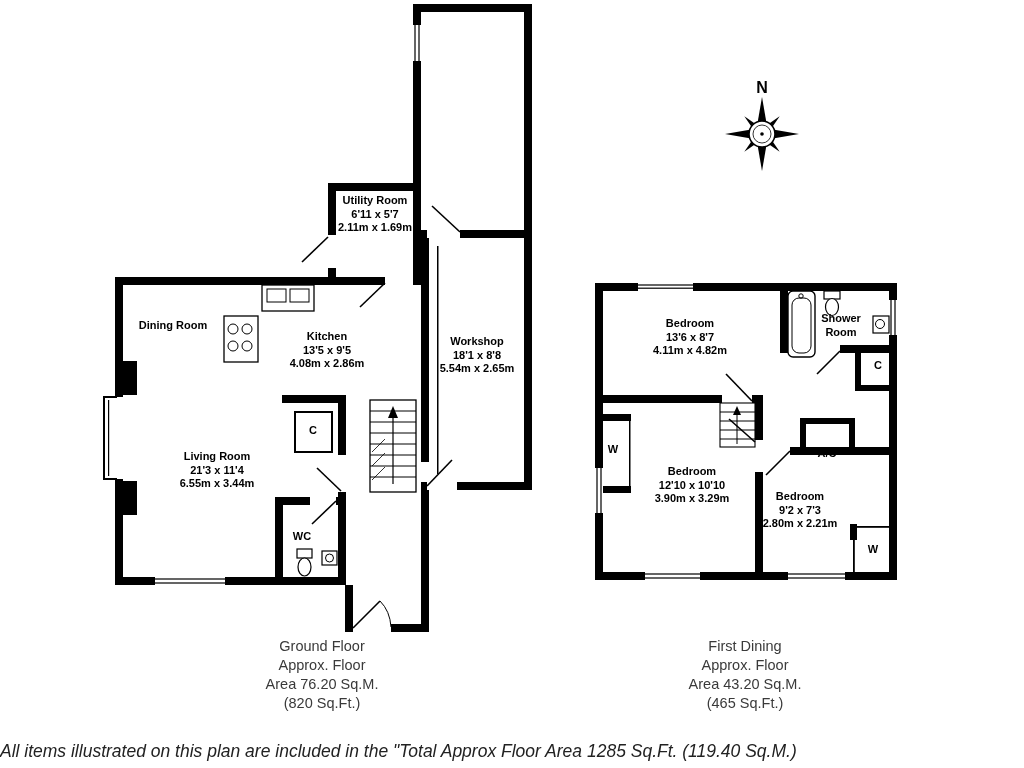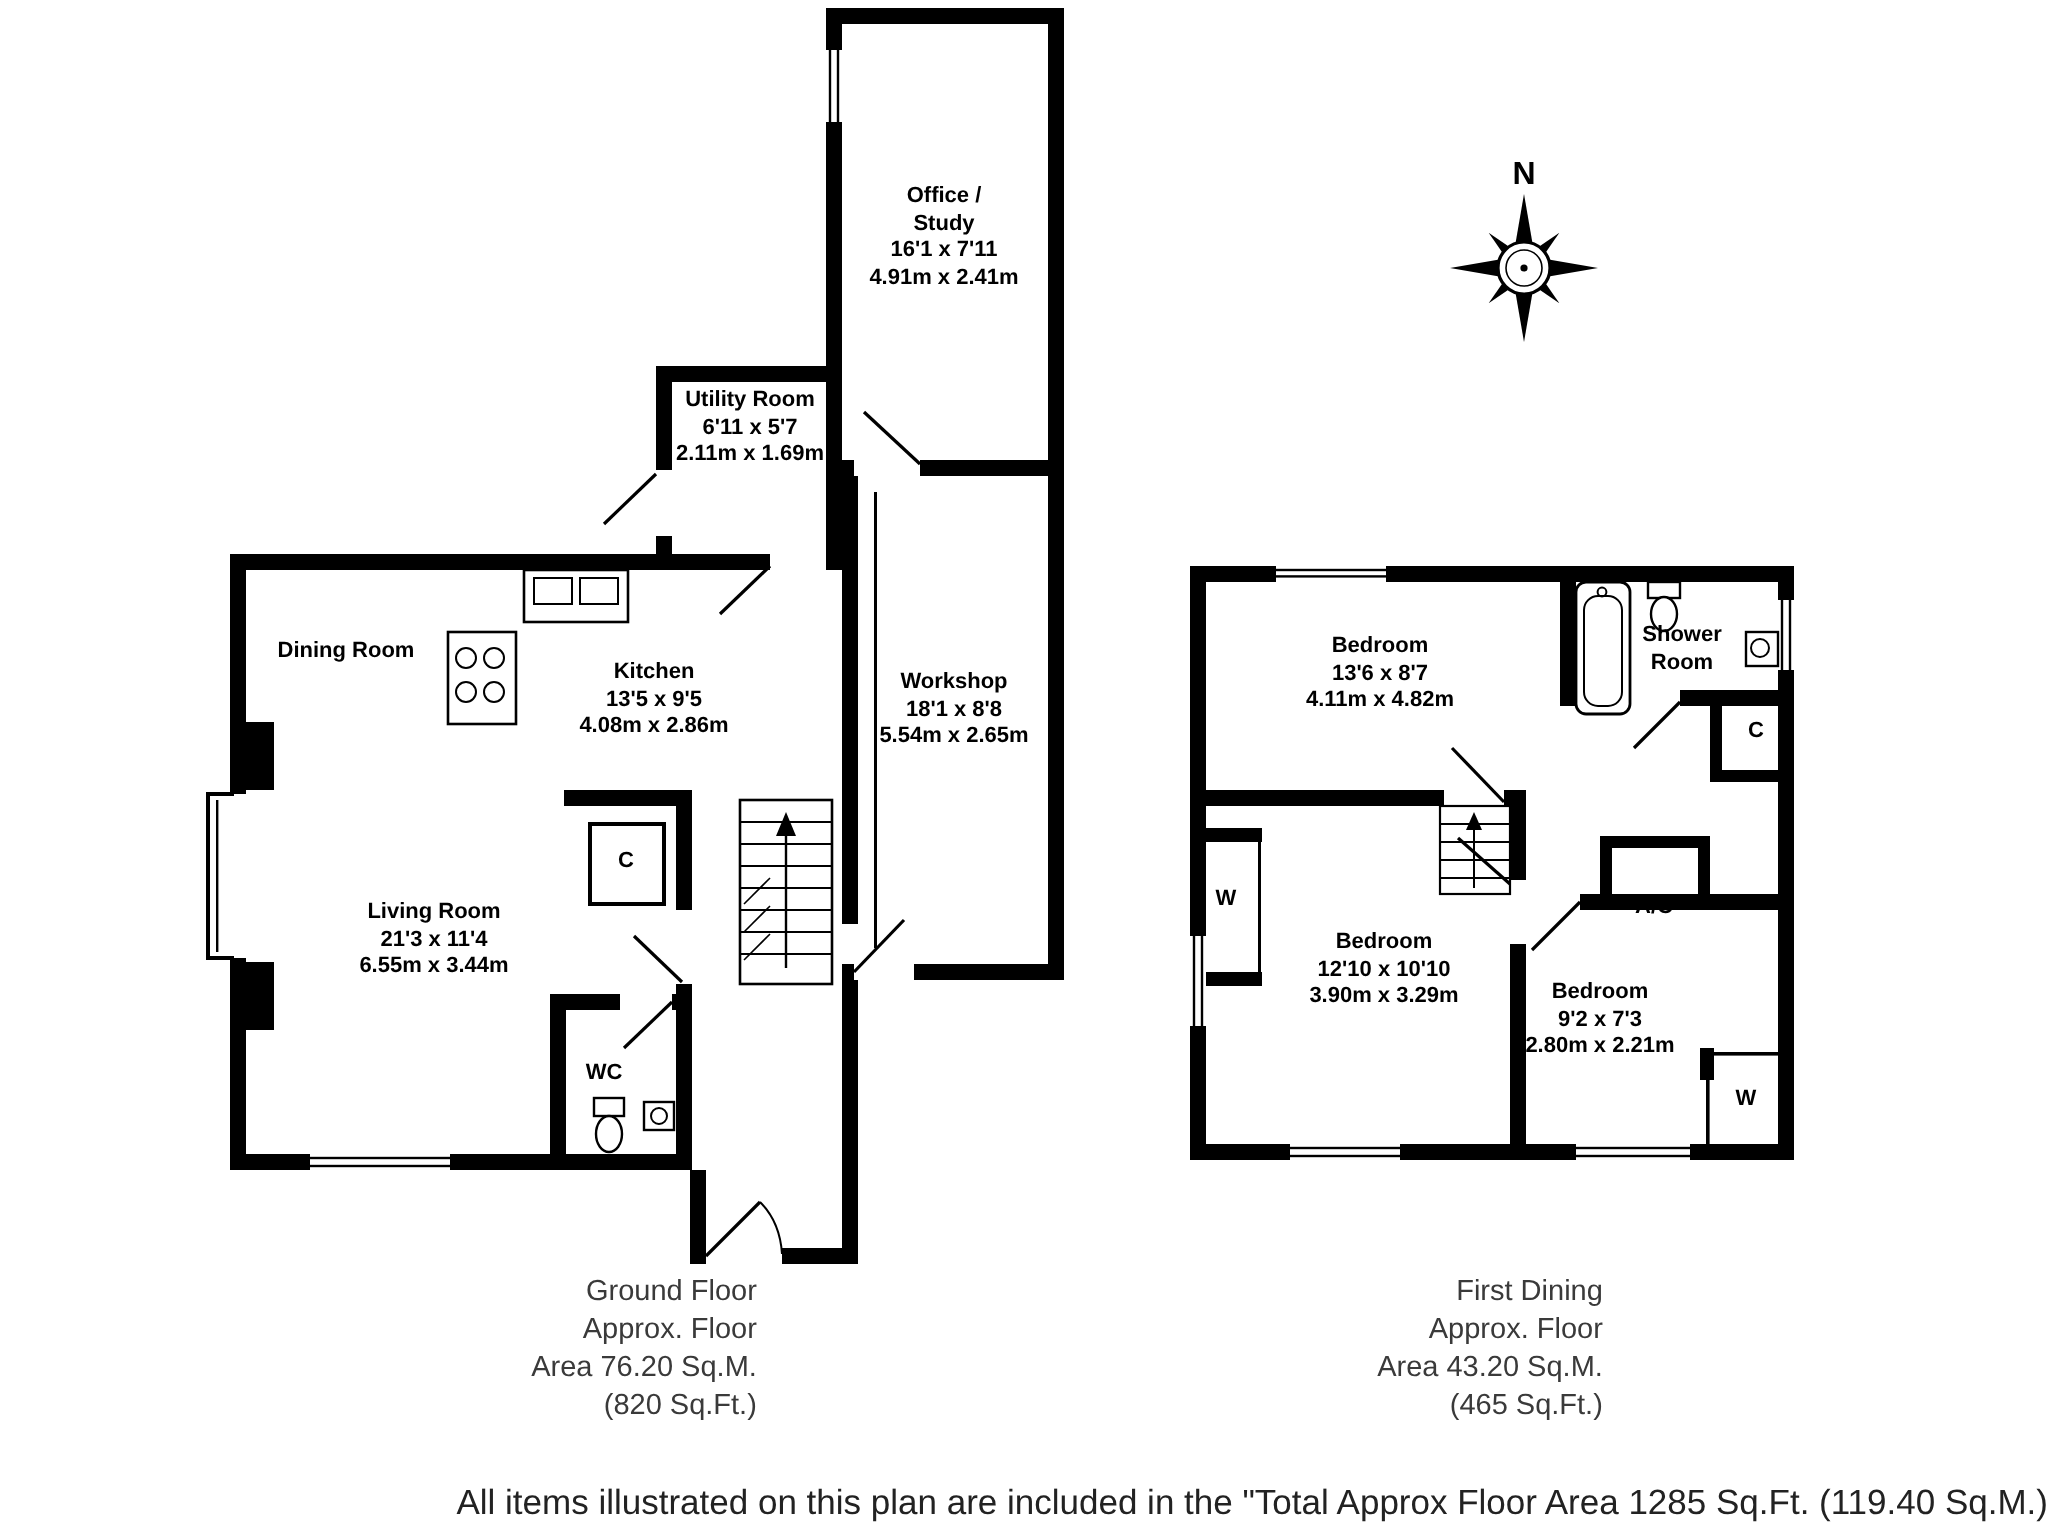--- a/index.html
+++ b/index.html
@@ -2,26 +2,26 @@
 <html><head>
 <meta charset="utf-8">
 <style>
   * { margin:0; padding:0; box-sizing:border-box; }
   html,body { width:1024px; height:768px; background:#fff; overflow:hidden; }
   body { font-family:"Liberation Sans", sans-serif; position:relative; }
   .canvas { position:absolute; left:0; top:0; width:1024px; height:768px; }
   svg { position:absolute; left:0; top:0; }
   .lbl { position:absolute; transform:translate(-50%,-50%); text-align:center;
          font-weight:bold; font-size:11px; line-height:13.5px; color:#000; white-space:nowrap; }
-  .cap { position:absolute; transform:translateX(-50%); text-align:right;
+  .cap { position:absolute; transform:translateX(-50%); text-align:center;
          font-size:14.5px; line-height:19px; color:#3a3a3a; white-space:nowrap; }
   .north { position:absolute; transform:translate(-50%,-50%); font-weight:bold;
            font-size:16px; color:#000; }
-  .footer { position:absolute; left:0; top:741px; width:1024px; text-align:right;
-            font-size:17.5px; color:#222; }
+  .footer { position:absolute; left:0; top:741px; width:1024px; text-align:left;
+            font-size:17.5px; color:#222;font-style:italic; }
 </style>
 </head>
 <body>
 
 <div class="canvas">
 
 <svg width="1024" height="768" viewBox="0 0 1024 768">
 
   <g>
     <g fill="#000">
@@ -215,26 +215,20 @@
     <polygon points="0,-25 3.5,-6 0,0 -3.5,-6" fill="#000" transform="rotate(225)"></polygon>
     <polygon points="0,-25 3.5,-6 0,0 -3.5,-6" fill="#000" transform="rotate(315)"></polygon>
     <circle cx="0" cy="0" r="13" fill="#fff" stroke="#000" stroke-width="1.6"></circle>
     <circle cx="0" cy="0" r="9" fill="none" stroke="#000" stroke-width="0.8"></circle>
     <circle cx="0" cy="0" r="1.8" fill="#000"></circle>
   </g>
 </svg>
 
 <div class="north" style="left:762px;top:88px">N</div>
 
-<div class="lbl" style="left:472px;top:119px">
-  <div>Office /</div>
-  <div>Study</div>
-  <div>16'1 x 7'11</div>
-  <div>4.91m x 2.41m</div>
-</div>
 
 <div class="lbl" style="left:375px;top:214px">
   <div>Utility Room</div>
   <div>6'11 x 5'7</div>
   <div>2.11m x 1.69m</div>
 </div>
 
 <div class="lbl" style="left:327px;top:350px">
   <div>Kitchen</div>
   <div>13'5 x 9'5</div>

